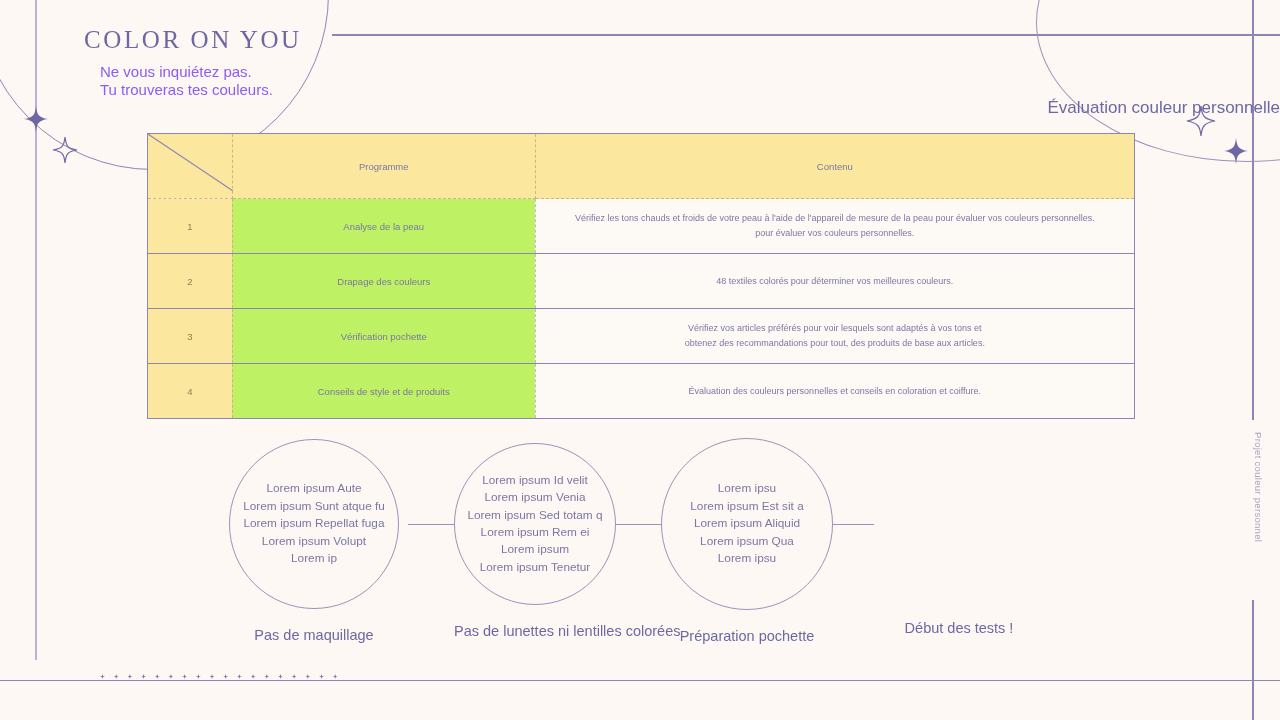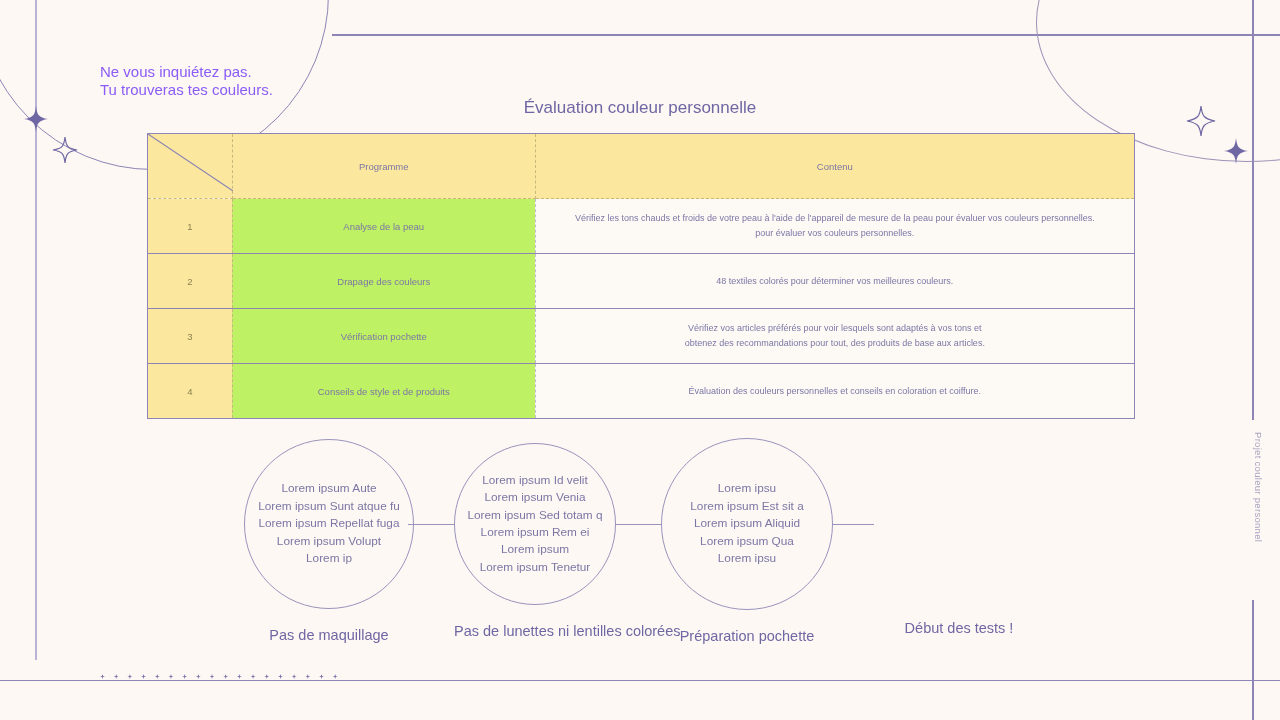--- a/index.html
+++ b/index.html
@@ -72,21 +72,21 @@
     font-size: 25px; letter-spacing: 2.6px;
     color: #6f67a3; white-space: nowrap;
   }
   .deck-sub {
     position: absolute; left: 100px; top: 63px;
     font-size: 15px; line-height: 18px; color: #8b5cf6;
   }
 
   .slide-title {
     position: absolute; left: 0; top: 98px; width: 1280px;
-    text-align: center; font-size: 17px; color: #6f67a3;
+    text-align: right; font-size: 17px; color: #6f67a3;
   }
 
   
   .vlabel {
     position: absolute; right: 16px; top: 432px;
     writing-mode: vertical-rl;
     font-size: 9.5px; color: #a9a2c0; letter-spacing: .3px;
   }
 
   
@@ -205,20 +205,21 @@
       <i></i>
       <i></i>
       <i></i>
       <i></i>
       <i></i>
       <i></i>
       <i></i>
       <i></i>
     </div>
 
+  <div class="deck-title">COLOR ON YOU</div>
   <div class="deck-sub">
     <div>Ne vous inquiétez pas.</div>
     <div>Tu trouveras tes couleurs.</div>
   </div>
 
   <div class="slide-title">Évaluation couleur personnelle</div>
   <div class="vlabel">Projet couleur personnel</div>
 
   <table class="tbl">
     <thead>
@@ -260,21 +261,21 @@
           <td class="r-num c-num">4</td>
           <td class="r-prog c-prog">Conseils de style et de produits</td>
           <td class="r-cont c-cont">
             <div>Évaluation des couleurs personnelles et conseils en coloration et coiffure.</div>
           </td>
         </tr>
       </tbody>
   </table>
 
   <div class="flow" id="flow">
-      <div class="node" style="left: 244px; top: -1px; width: 170px; height: 235px;">
+      <div class="node" style="left: 229px; top: -1px; width: 170px; height: 235px;">
         <div class="bubble" style="width: 170px; height: 170px;">
           <div>
             <div>Lorem ipsum Aute</div>
             <div>Lorem ipsum Sunt atque fu</div>
             <div>Lorem ipsum Repellat fuga</div>
             <div>Lorem ipsum Volupt</div>
             <div>Lorem ip</div>
           </div>
         </div>
         <div class="node-cap" style="top: 188px;">Pas de maquillage</div>

